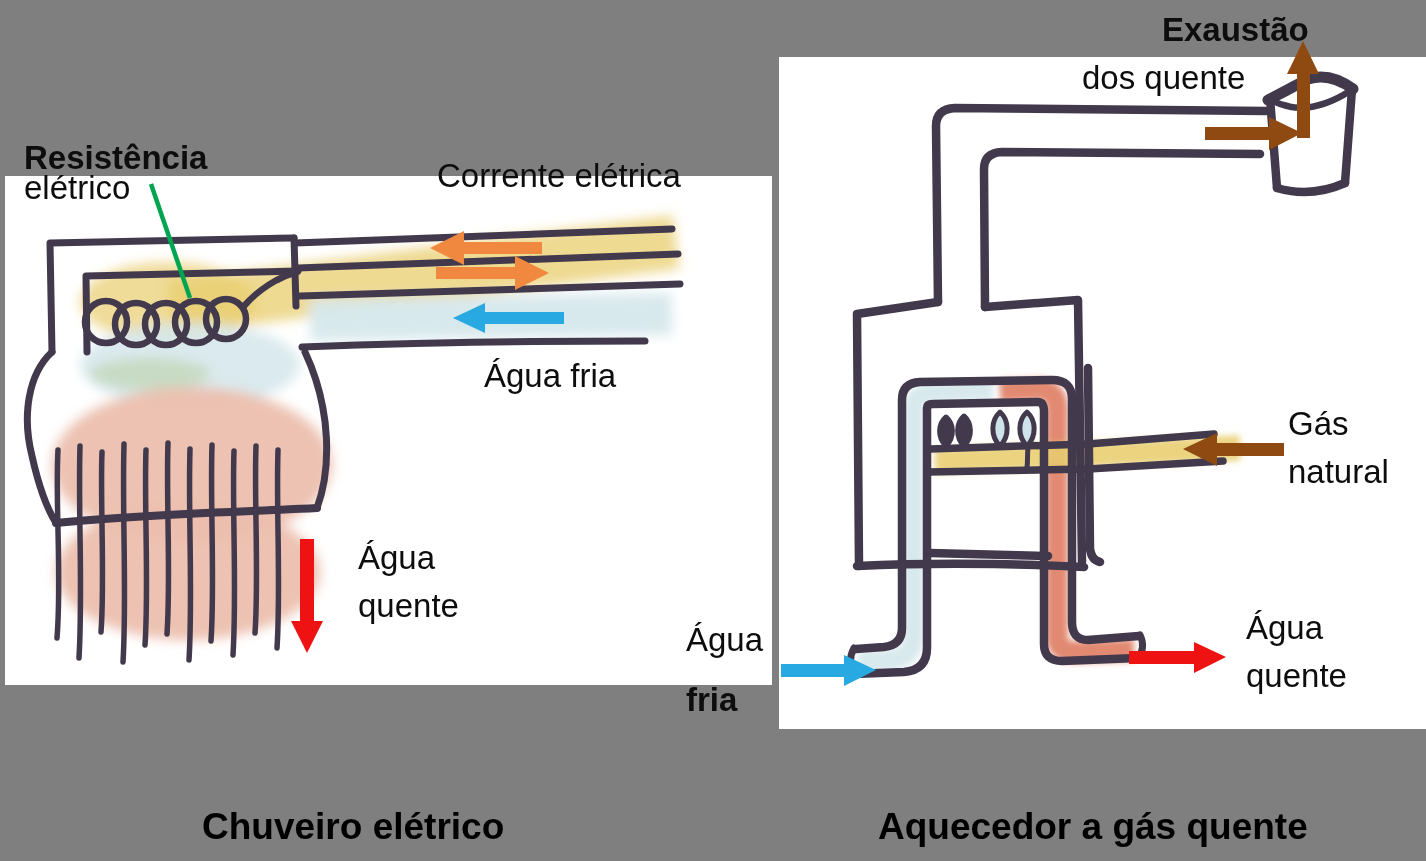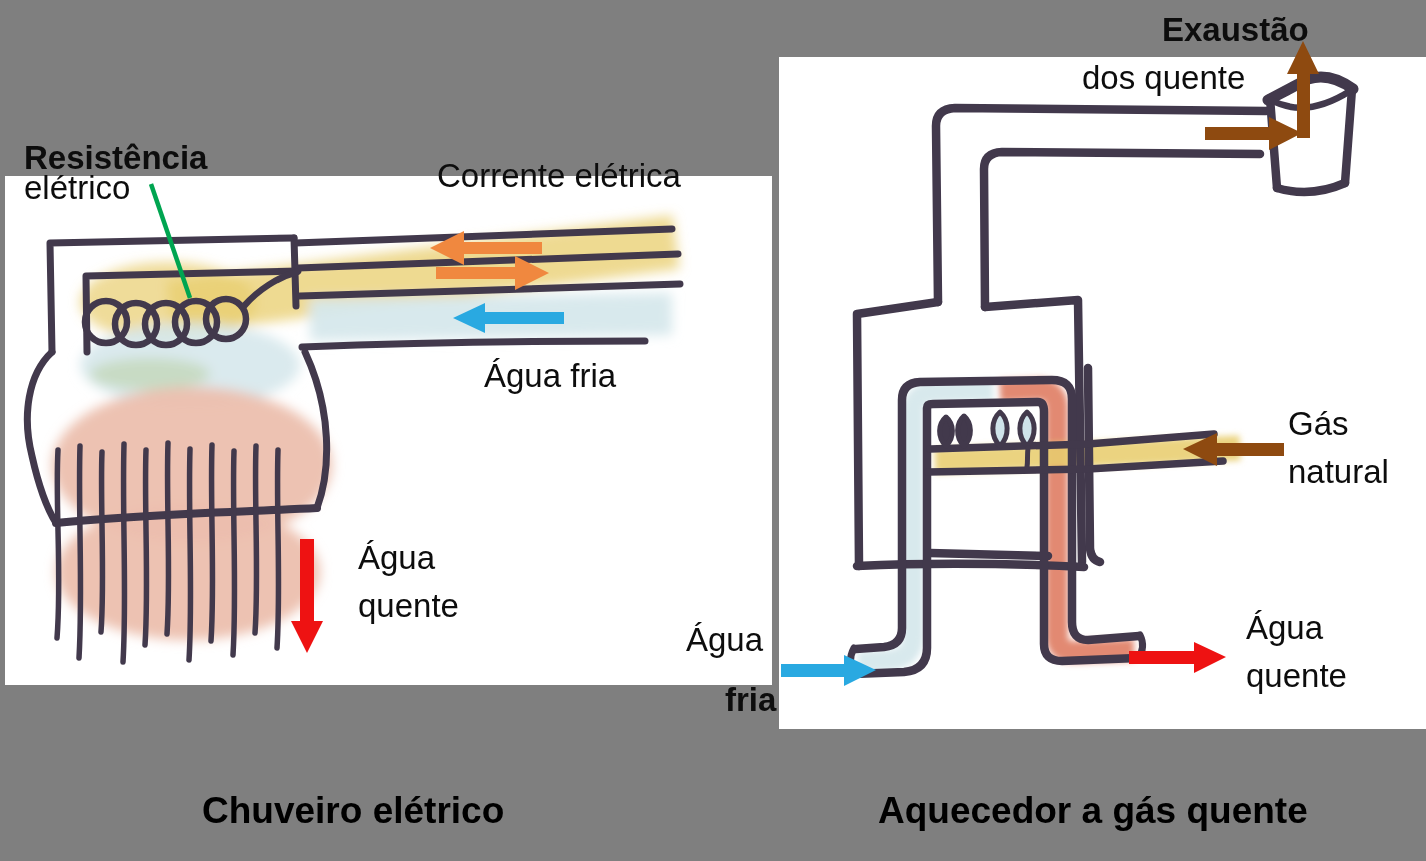--- a/index.html
+++ b/index.html
@@ -8,21 +8,21 @@
     font-family:"Liberation Sans", sans-serif;
     background:#7f7f7f;
   }
   .panel{position:absolute;background:#ffffff;}
   #left-panel{left:5px;top:176px;width:767px;height:509px;}
   #right-panel{left:779px;top:57px;width:647px;height:672px;}
   #diagram{position:absolute;left:0;top:0;width:1426px;height:861px;}
   .lbl{position:absolute;color:#0d0d0d;font-size:33px;line-height:48px;white-space:pre;}
   .lbl.wrap{white-space:normal;}
   .bold{font-weight:bold;}
-  .caption{position:absolute;color:#000;font-size:37px;font-weight:bold;white-space:pre;}
+  .caption{position:absolute;color:#000;font-size:37px;font-weight:bold;white-space:pre;margin-top:16px;}
 </style>
 </head>
 <body style="background: rgb(127, 127, 127);">
 
 <div class="panel" id="left-panel" style="background: rgb(255, 255, 255);"></div>
 <div class="panel" id="right-panel" style="background: rgb(255, 255, 255);"></div>
 
 <svg id="diagram" viewBox="0 0 1426 861">
   <defs>
     <filter id="wc" x="-40%" y="-40%" width="180%" height="180%">
@@ -144,17 +144,17 @@
 <div class="lbl bold" style="left:24px;top:114px;margin-top:20px;">Resistência</div>
 <div class="lbl" style="left:24px;top:164px;">elétrico</div>
 <div class="lbl" style="left:437px;top:152px;">Corrente elétrica</div>
 <div class="lbl" style="left:456px;top:352px;margin-left:28px;">Água fria</div>
 <div class="lbl wrap" style="left:358px;top:534px;width:140px;">Água quente</div>
 
 <div class="lbl bold" style="left:1118px;top:6px;margin-left:44px;">Exaustão</div>
 <div class="lbl" style="left:1082px;top:54px;">dos quente</div>
 <div class="lbl wrap" style="left:1288px;top:400px;width:140px;">Gás natural</div>
 <div class="lbl" style="left:686px;top:616px;">Água</div>
-<div class="lbl bold" style="left:686px;top:676px;margin-left:39px;">fria</div>
+<div class="lbl bold" style="left:686px;top:676px;">fria</div>
 <div class="lbl wrap" style="left:1246px;top:604px;width:140px;">Água quente</div>
 
 <div class="caption" style="left:202px;top:790px;">Chuveiro elétrico</div>
 <div class="caption" style="left:878px;top:790px;">Aquecedor a gás quente</div>
 
 </body></html>

